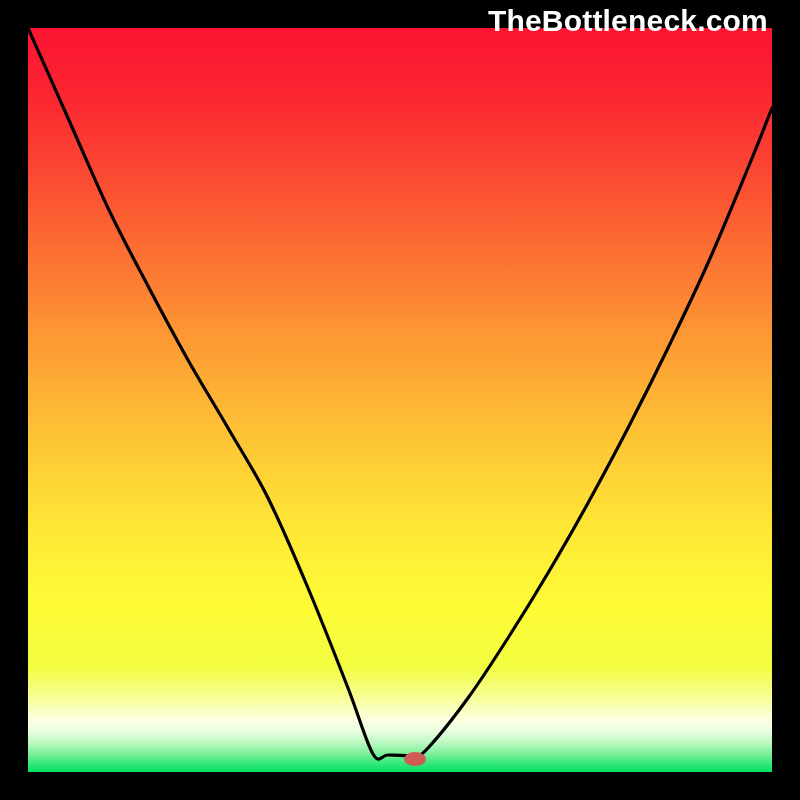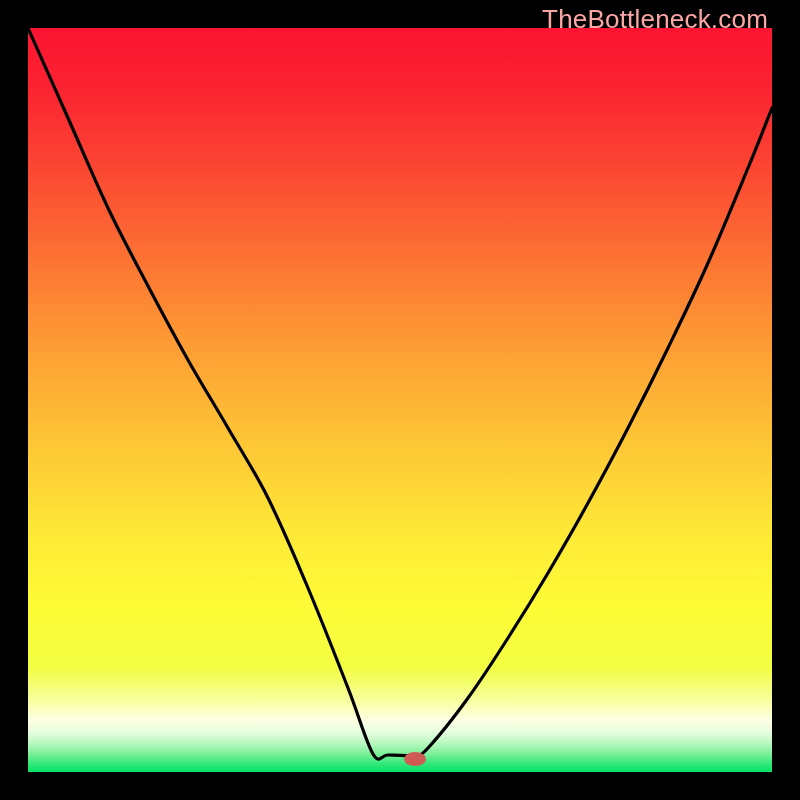--- a/index.html
+++ b/index.html
@@ -16,23 +16,23 @@
     top: 28px;
     width: 744px;
     height: 744px;
     background: #000000;
   }
   .watermark {
     position: absolute;
     top: 4px;
     right: 32px;
     font-family: Arial, Helvetica, sans-serif;
-    font-size: 26px;
-    font-weight: 400;
-    color: #fca5a5;
+    font-size: 30px;
+    font-weight: 700;
+    color: #ffffff;
     letter-spacing: 0.2px;
   }
   svg {
     display: block;
   }
 </style>
 </head>
 <body>
 
 <div class="frame">

